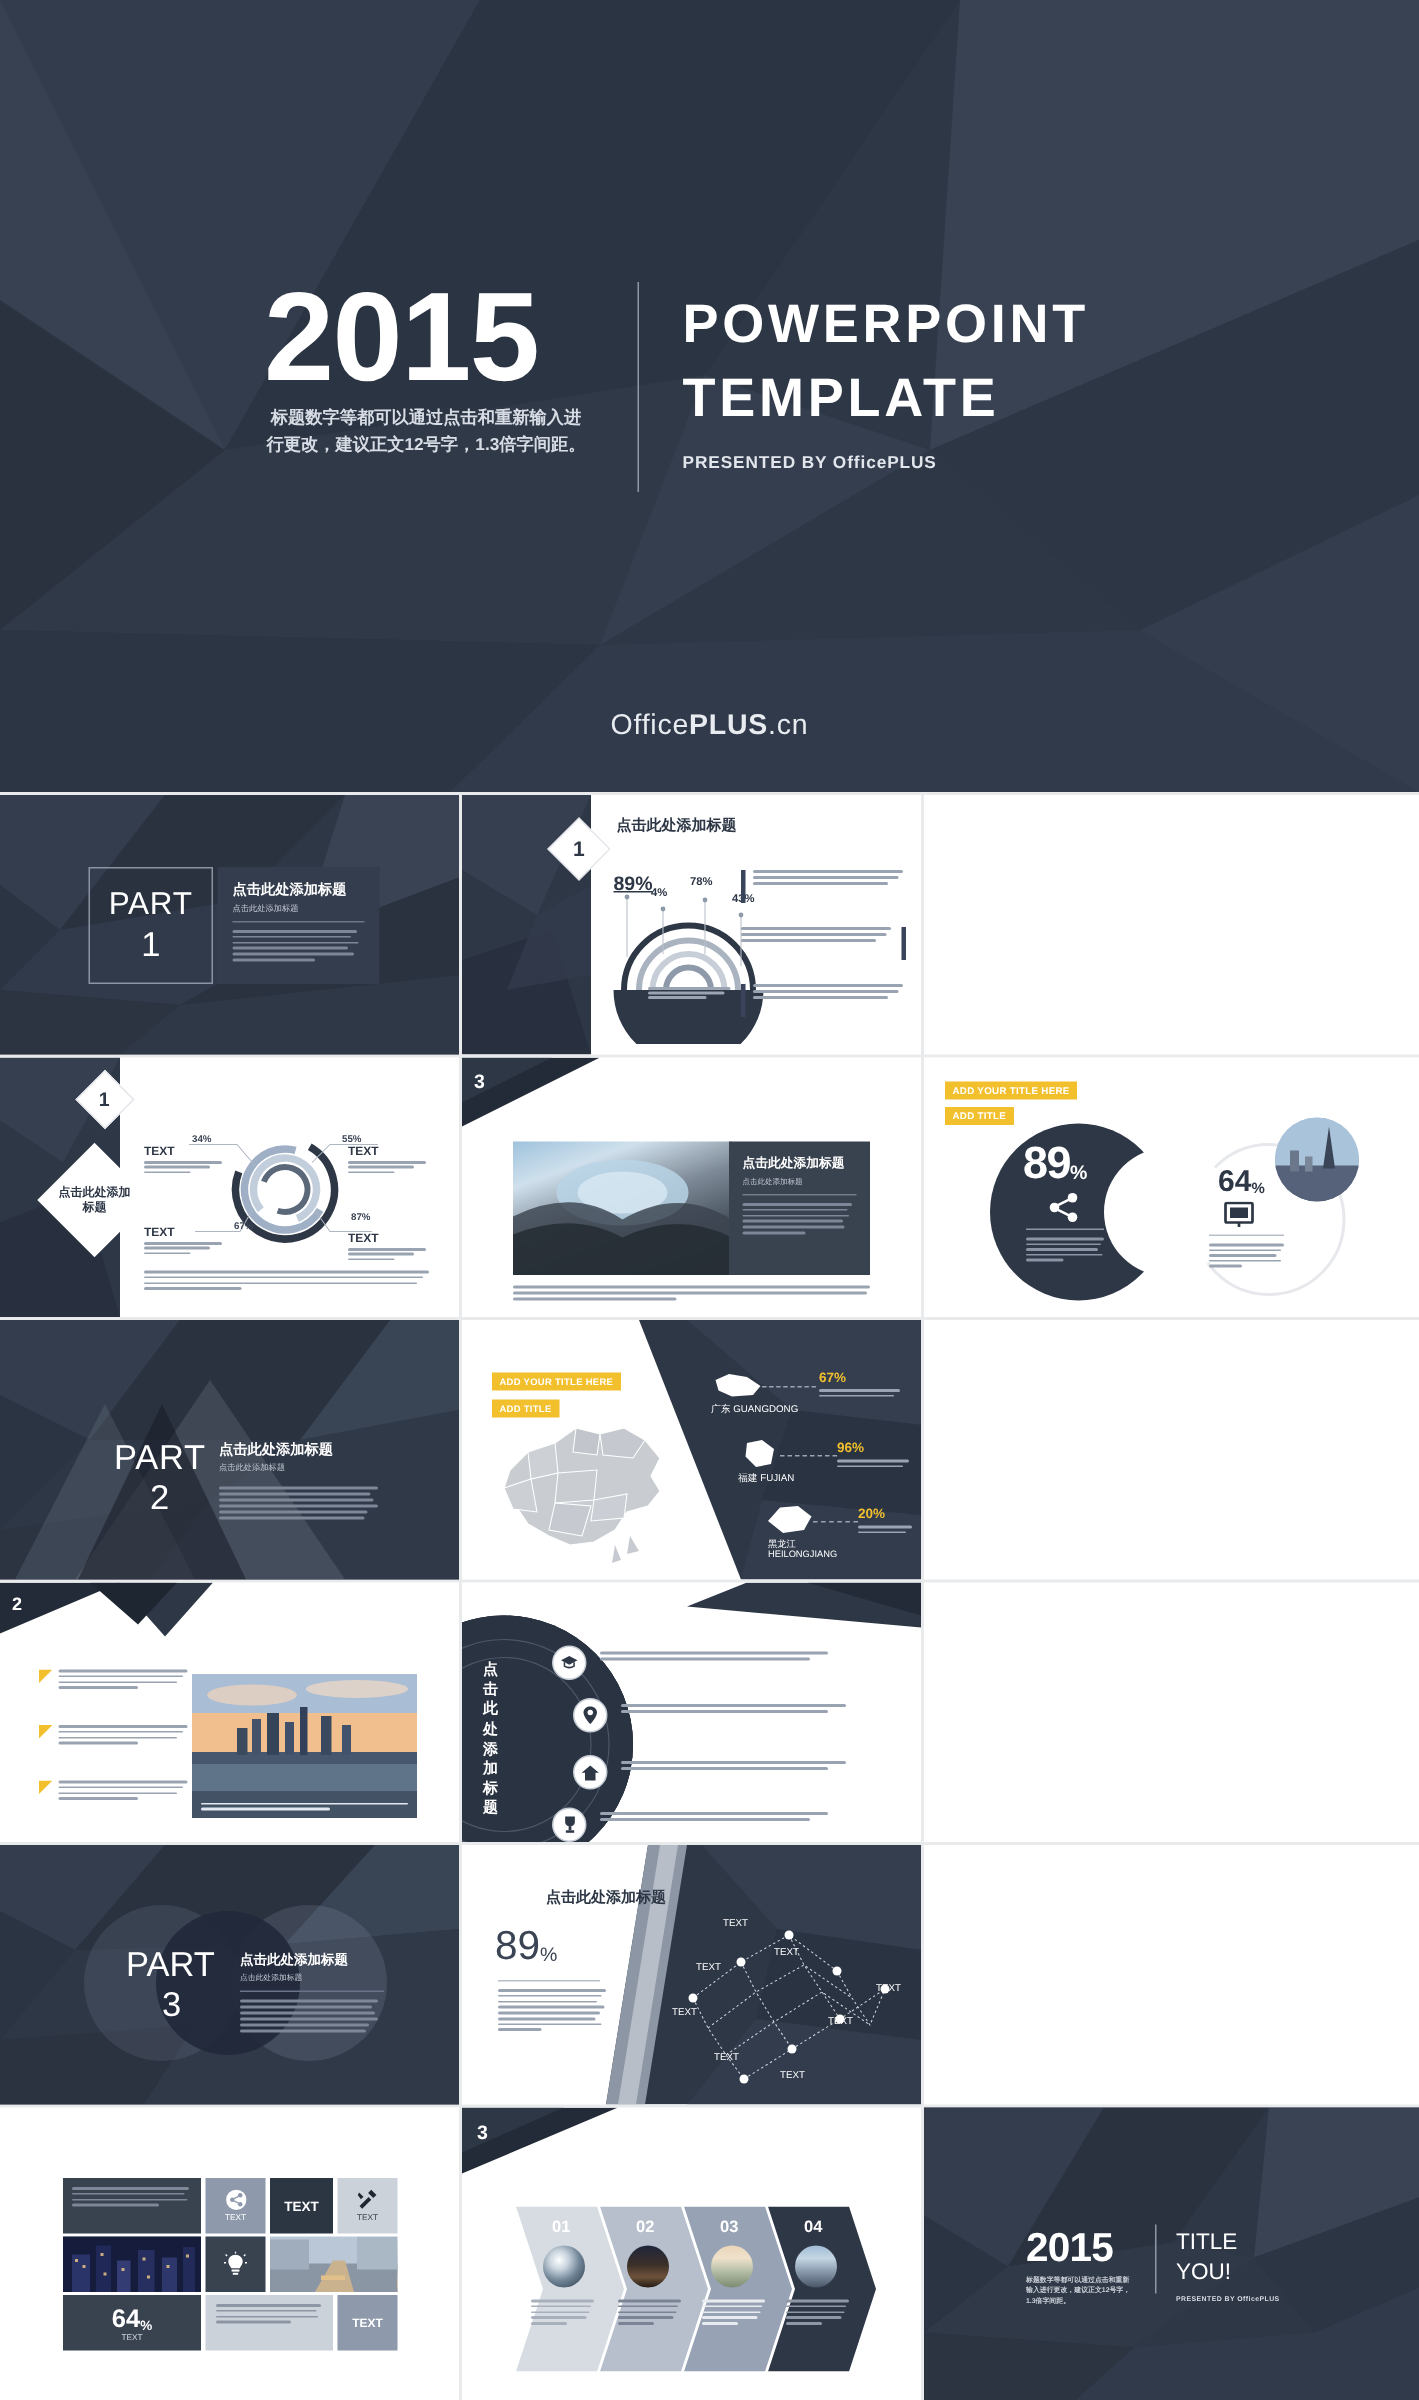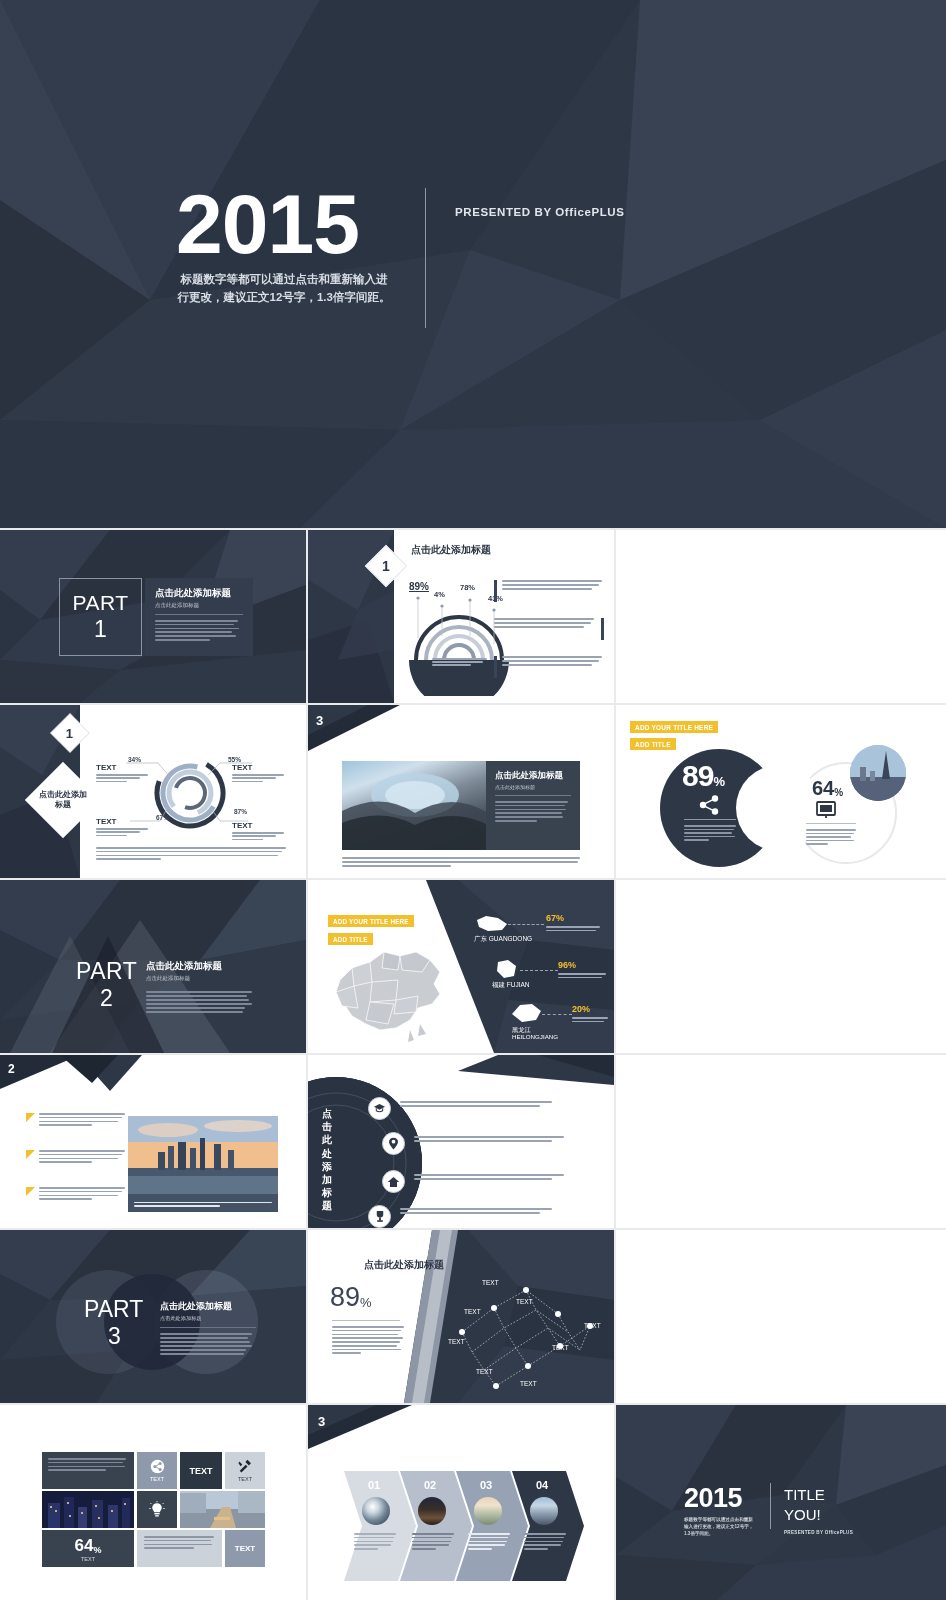--- a/index.html
+++ b/index.html
@@ -164,22 +164,25 @@
 
   <div class="hero-inner">
     <div class="hero-title-wrap">
       <div>
         <div class="hero-year">2015</div>
         <div class="hero-sub-cn">标题数字等都可以通过点击和重新输入进行更改，建议正文12号字，1.3倍字间距。</div>
       </div>
     </div>
     <div class="hero-divider"></div>
     <div class="hero-right">
+      <div class="hero-pp1">POWERPOINT</div>
+      <div class="hero-pp2">TEMPLATE</div>
       <div class="hero-presented">PRESENTED BY OfficePLUS</div>
     </div>
+    <div class="hero-logo"><span>Office</span><b>PLUS</b><span>.cn</span></div>
   </div>
 </div>
 
 <div class="grid">
 
   <div class="cell dark">
     <svg class="sl" width="306" height="173" viewBox="0 0 306 173">
       <rect width="306" height="173" fill="#2e3746"></rect>
       <polygon points="0,0 110,0 40,90 0,60" fill="#333d4d"></polygon>
       <polygon points="110,0 230,0 160,70 40,90" fill="#2a3240"></polygon>
@@ -230,21 +233,21 @@
       <path d="M5,86 A50,50 0 0 0 105,86 Z" fill="#2e3746"></path>
       <line x1="14" y1="24" x2="14" y2="64" stroke="#b9c0ca" stroke-width="0.7"></line>
       <line x1="38" y1="32" x2="38" y2="62" stroke="#b9c0ca" stroke-width="0.7"></line>
       <line x1="66" y1="26" x2="66" y2="62" stroke="#b9c0ca" stroke-width="0.7"></line>
       <line x1="90" y1="36" x2="90" y2="70" stroke="#b9c0ca" stroke-width="0.7"></line>
       <circle cx="14" cy="24" r="1.6" fill="#8e99a9"></circle>
         <circle cx="38" cy="32" r="1.6" fill="#8e99a9"></circle>
       <circle cx="66" cy="26" r="1.6" fill="#8e99a9"></circle>
         <circle cx="90" cy="36" r="1.6" fill="#8e99a9"></circle>
     </svg>
-    <div class="pct" style="position:absolute;left:101px;top:51px;font-size:10px;color:#2e3746;text-decoration:underline;">89%</div>
+    <div class="pct" style="position:absolute;left:101px;top:51px;font-size:13px;color:#2e3746;text-decoration:underline;">89%</div>
     <div class="pct" style="position:absolute;left:152px;top:53px;font-size:7.5px;color:#2e3746;">78%</div>
     <div class="pct" style="position:absolute;left:126px;top:60px;font-size:7.5px;color:#2e3746;">4%</div>
     <div class="pct" style="position:absolute;left:180px;top:64px;font-size:7.5px;color:#2e3746;">43%</div>
     <div class="ph-block" style="position:absolute;left:124px;top:128px;width:55px;gap:1.6px;">
       <i class="ph-line" style="width:100%;background:#9aa4b2"></i>
         <i class="ph-line" style="width:92%;background:#9aa4b2"></i>
         <i class="ph-line" style="width:70%;background:#9aa4b2"></i>
     </div>
 
     <div style="position:absolute;left:186px;top:50px;display:flex;">

